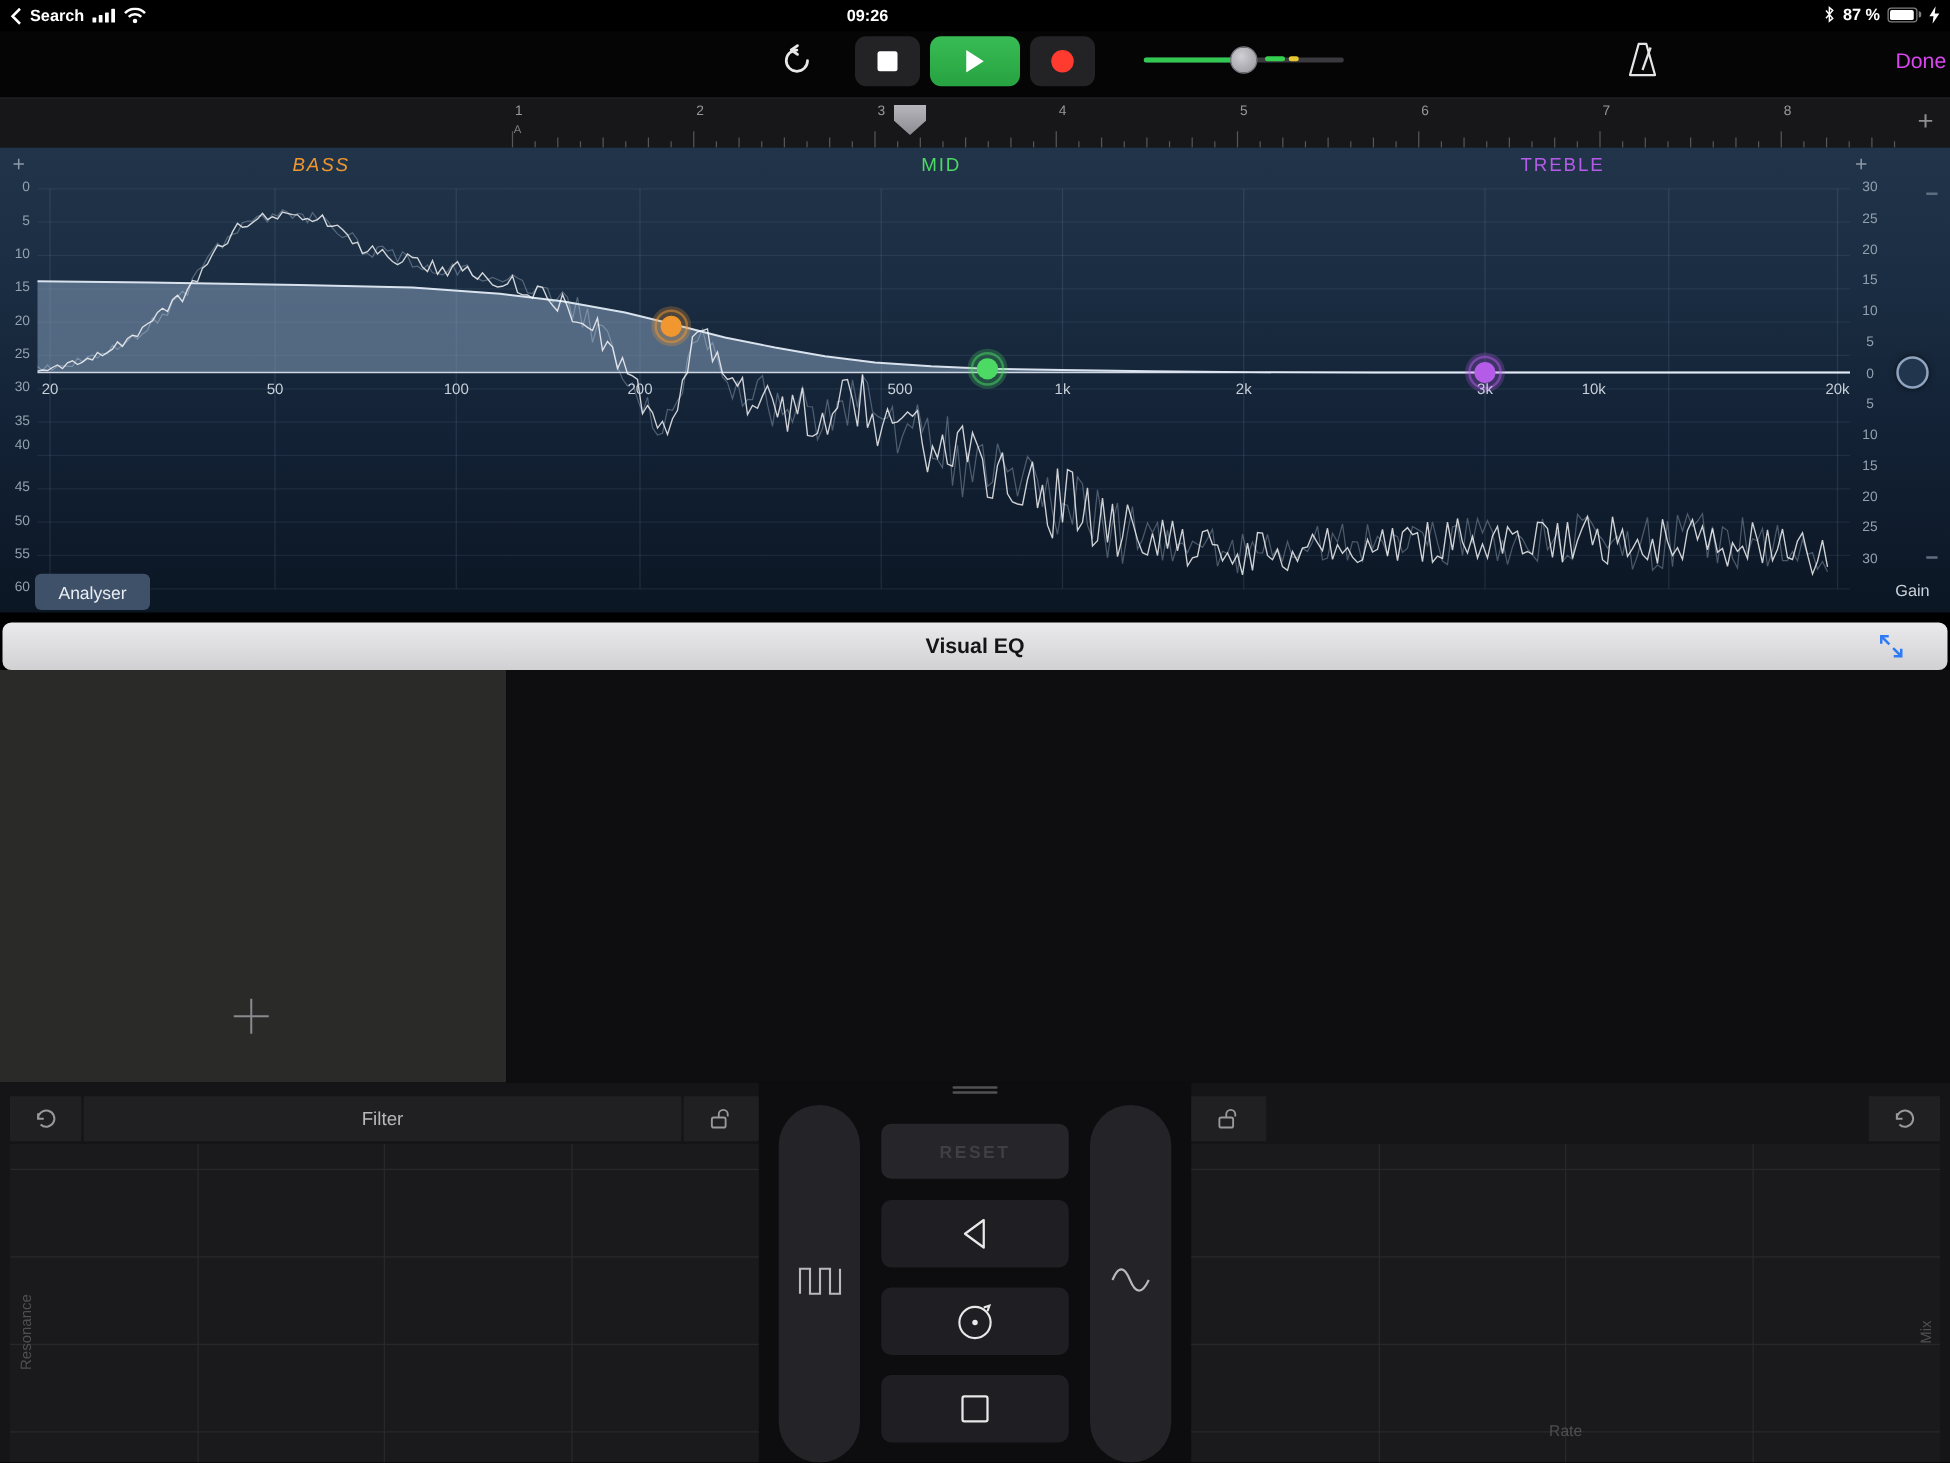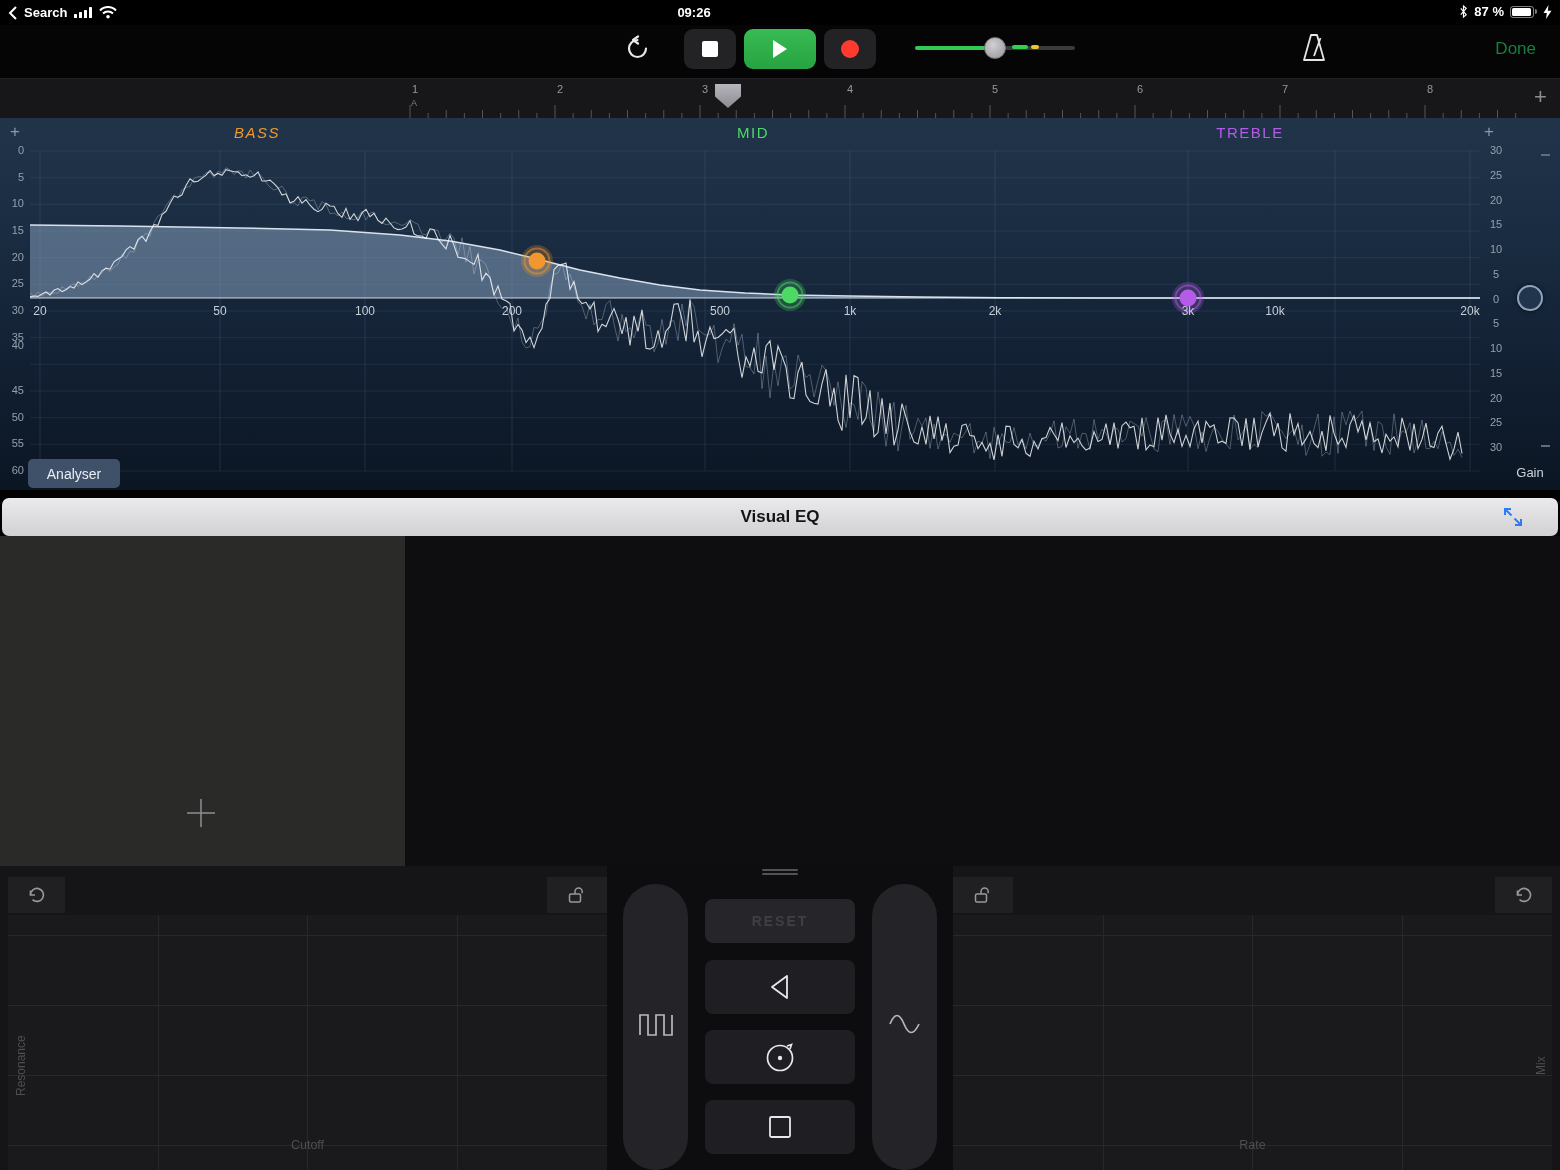--- a/index.html
+++ b/index.html
@@ -107,21 +107,21 @@
   <div class="abs" style="left:915px;top:21px;width:160px;height:4px;background:#3a3a3e;border-radius:2px">
     <div class="abs" style="left:0;top:0;width:72px;height:4px;background:#31c952;border-radius:2px"></div>
   </div>
   <div class="abs" style="left:984px;top:12px;width:22px;height:22px;border-radius:50%;background:radial-gradient(circle at 40% 35%,#cfcfd4,#94949a);border:1px solid #77777d"></div>
   <div class="abs" style="left:1012px;top:20px;width:16px;height:4px;background:#35d04f;border-radius:2px"></div>
   <div class="abs" style="left:1031px;top:20px;width:8px;height:4px;background:#e7c832;border-radius:2px"></div>
   <svg class="abs" style="left:1300px;top:8px" width="28" height="30" viewBox="0 0 28 30">
     <path d="M11 2 L17 2 L24 27 L4 27 Z" stroke="#e4e4e6" stroke-width="1.8" fill="none" stroke-linejoin="round"></path>
     <line x1="14" y1="23" x2="20.5" y2="5" stroke="#e4e4e6" stroke-width="1.8"></line>
   </svg>
-  <div class="abs" style="right:24px;top:14px;font-size:17px;color:#15803d">Done</div>
+  <div class="abs" style="right:3px;top:14px;font-size:17px;color:#d946ef">Done</div>
 </div>
 
 <div id="ruler">
   <svg id="ruler-ticks" width="1560" height="40" style="position:absolute;left:0;top:0">
       <line x1="410" x2="410" y1="26" y2="39" stroke="#55555a"></line>
       <line x1="428.125" x2="428.125" y1="34" y2="39" stroke="#55555a"></line>
       <line x1="446.25" x2="446.25" y1="31" y2="39" stroke="#55555a"></line>
       <line x1="464.375" x2="464.375" y1="34" y2="39" stroke="#55555a"></line>
       <line x1="482.5" x2="482.5" y1="31" y2="39" stroke="#55555a"></line>
       <line x1="500.625" x2="500.625" y1="34" y2="39" stroke="#55555a"></line>
@@ -248,21 +248,21 @@
     <div class="band-label" style="left: 693px; color: rgb(76, 217, 100);">MID</div>
     <div class="band-label" style="left: 1190px; color: rgb(180, 92, 232);">TREBLE</div>
     <div class="axL" style="top: 26px;">0</div>
     <div class="axL" style="top: 52.667px;">5</div>
     <div class="axL" style="top: 79.334px;">10</div>
     <div class="axL" style="top: 106.001px;">15</div>
     <div class="axL" style="top: 132.668px;">20</div>
     <div class="axL" style="top: 159.335px;">25</div>
     <div class="axL" style="top: 186.002px;">30</div>
     <div class="axL" style="top: 212.669px;">35</div>
-    <div class="axL" style="top: 221px;">40</div>
+    <div class="axL" style="top: 232px;">40</div>
     <div class="axL" style="top: 266.003px;">45</div>
     <div class="axL" style="top: 292.67px;">50</div>
     <div class="axL" style="top: 319.337px;">55</div>
     <div class="axL" style="top: 346.004px;">60</div>
     <div class="axR" style="top: 26px;">30</div>
     <div class="axR" style="top: 50.75px;">25</div>
     <div class="axR" style="top: 75.5px;">20</div>
     <div class="axR" style="top: 100.25px;">15</div>
     <div class="axR" style="top: 125px;">10</div>
     <div class="axR" style="top: 149.75px;">5</div>
@@ -307,37 +307,39 @@
   <div id="mid-strip"></div>
   <div class="handle-line" style="top:3px"></div>
   <div class="handle-line" style="top:7px"></div>
 
   <div class="hdr-cell" style="left:8px;width:57px">
     <svg width="24" height="20" viewBox="0 0 24 20">
       <path d="M5.5 10 a6.5 6.5 0 1 1 2 4.6" stroke="#98989d" stroke-width="1.6" fill="none"></path>
       <polyline points="5.5,5.5 5.5,10 10,10" stroke="#98989d" stroke-width="1.6" fill="none"></polyline>
     </svg>
   </div>
+  <div class="hdr-cell" style="left:67px;width:478px">
+    <span class="hdr-title">Filter</span>
+  </div>
   <div class="hdr-cell" style="left:547px;width:60px">
     <svg width="20" height="18" viewBox="0 0 20 18">
       <rect x="2.5" y="8" width="11" height="8" rx="1.5" stroke="#98989d" stroke-width="1.5" fill="none"></rect>
       <path d="M8 8 V5.5 A3.6 3.6 0 0 1 15.2 5.5 V7.2" stroke="#98989d" stroke-width="1.5" fill="none"></path>
     </svg>
   </div>
   <div id="filter-grid" class="pad-grid" style="left:8px">
       <div class="gv" style="left: 150px;"></div>
       <div class="gv" style="left: 299px;"></div>
       <div class="gv" style="left: 449px;"></div>
       <div class="gh" style="top: 20px;"></div>
       <div class="gh" style="top: 90px;"></div>
       <div class="gh" style="top: 160px;"></div>
       <div class="gh" style="top: 230px;"></div>
     </div>
   <div class="pad-ylabel" style="left:12px;top:115px">Resonance</div>
-  <div class="pad-xlabel" style="left:8px">Cutoff</div>
 
   <div class="pill" style="left:623px">
     <svg style="margin-top:125px" width="38" height="30" viewBox="0 0 38 30">
       <path d="M3 26 V6 H11 V26 H19 V6 H27 V26 H35 V6" stroke="#b9b9bd" stroke-width="1.7" fill="none"></path>
     </svg>
   </div>
   <div id="reset-btn">RESET</div>
   <div class="mid-btn" style="top:94px">
     <svg width="40" height="40" viewBox="0 0 40 40">
       <path d="M27 9 L12 20 L27 31 Z" stroke="#e8e8e8" stroke-width="1.8" fill="none" stroke-linejoin="round"></path>

